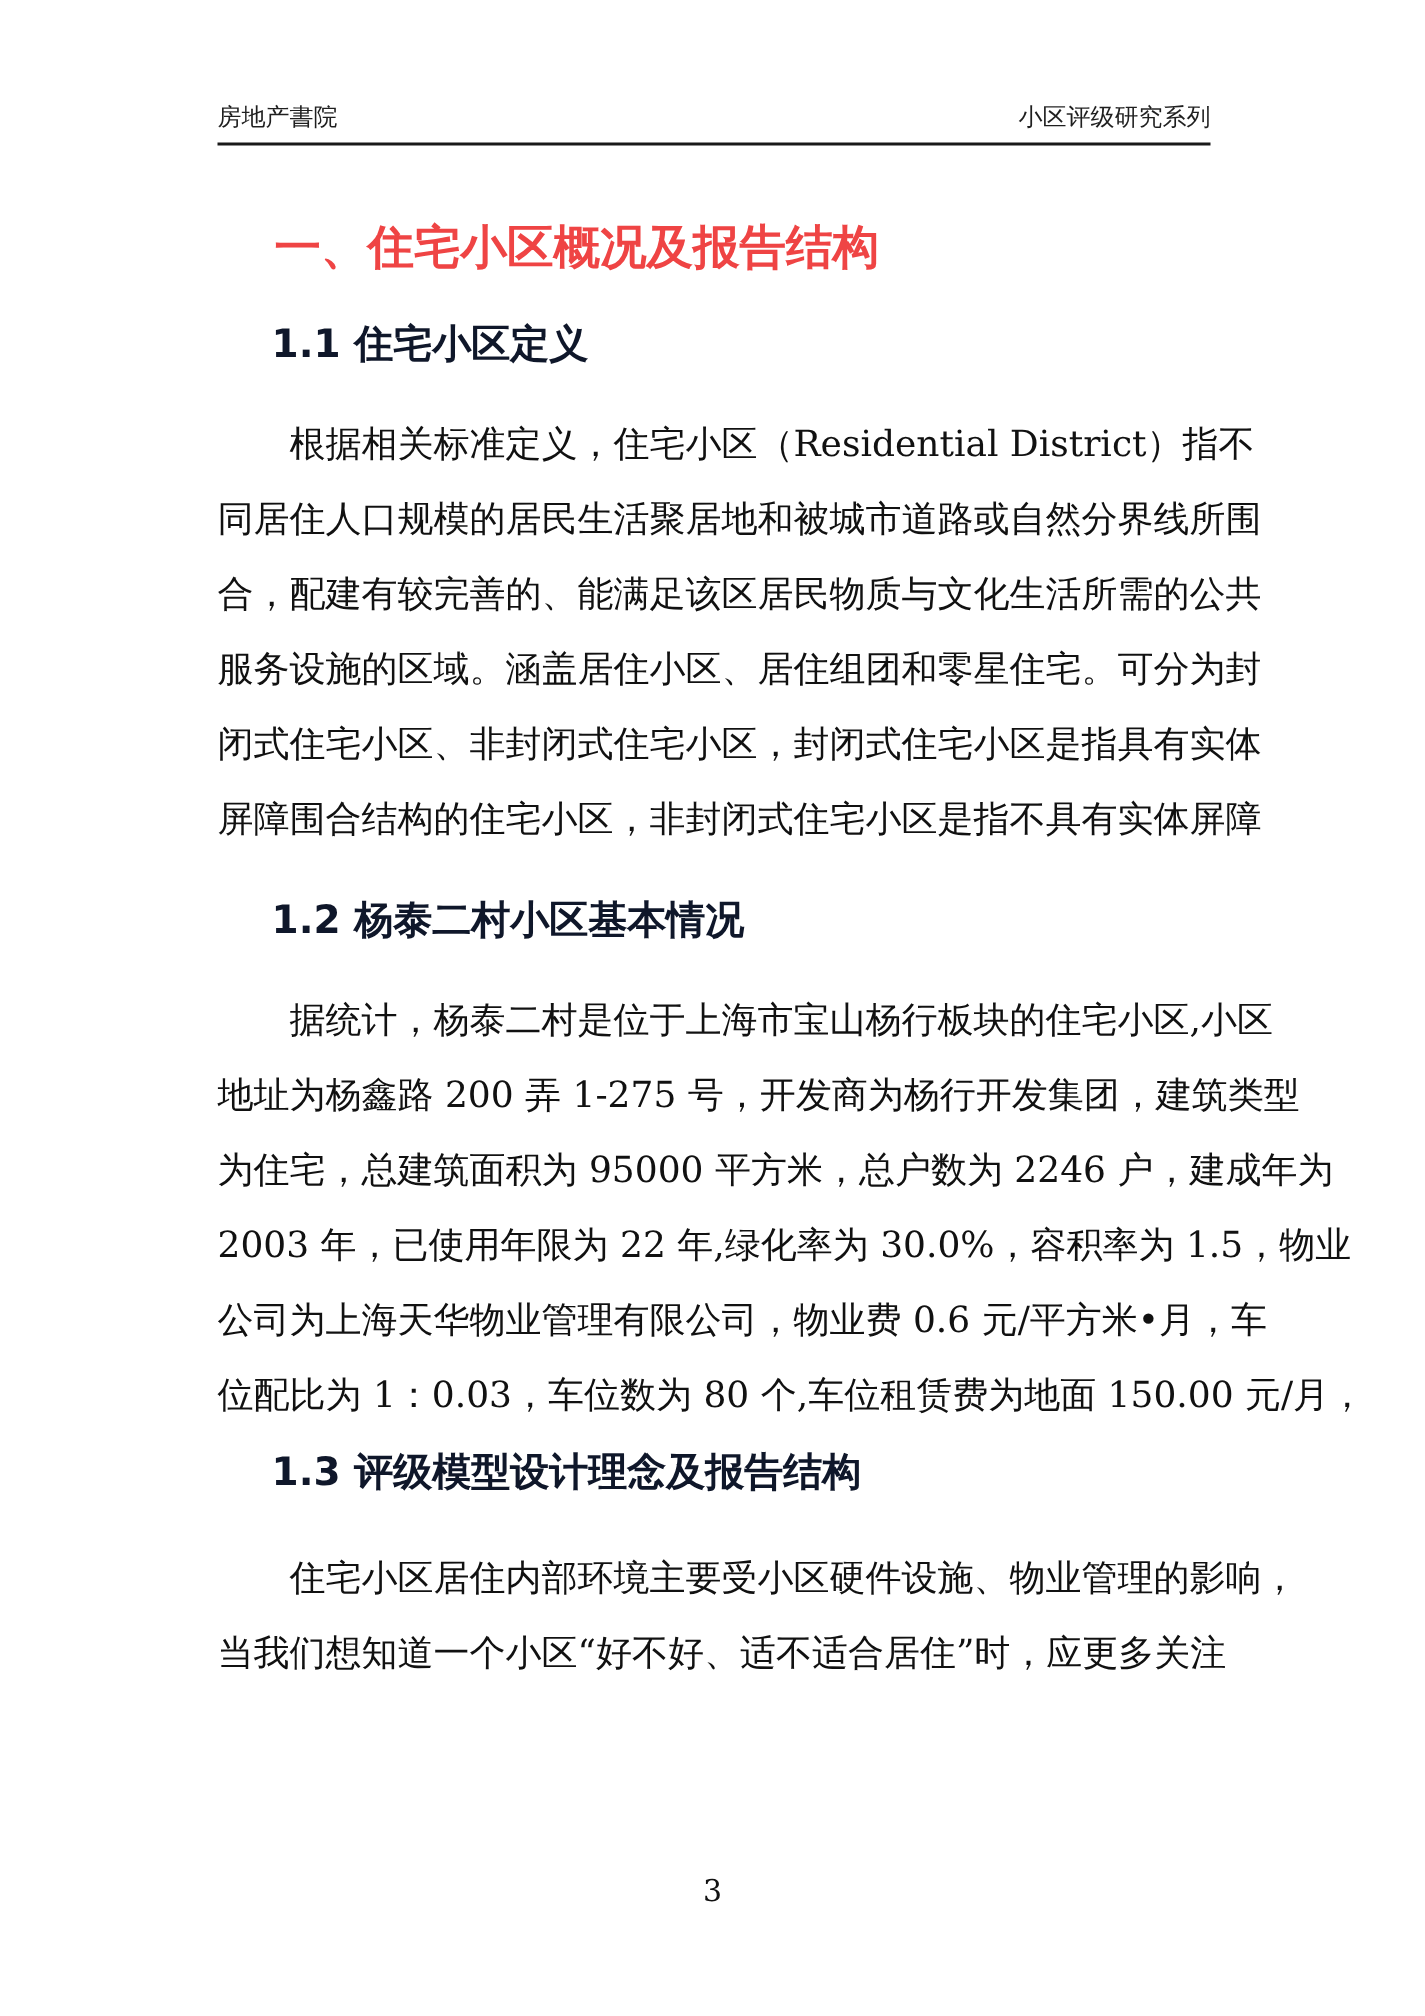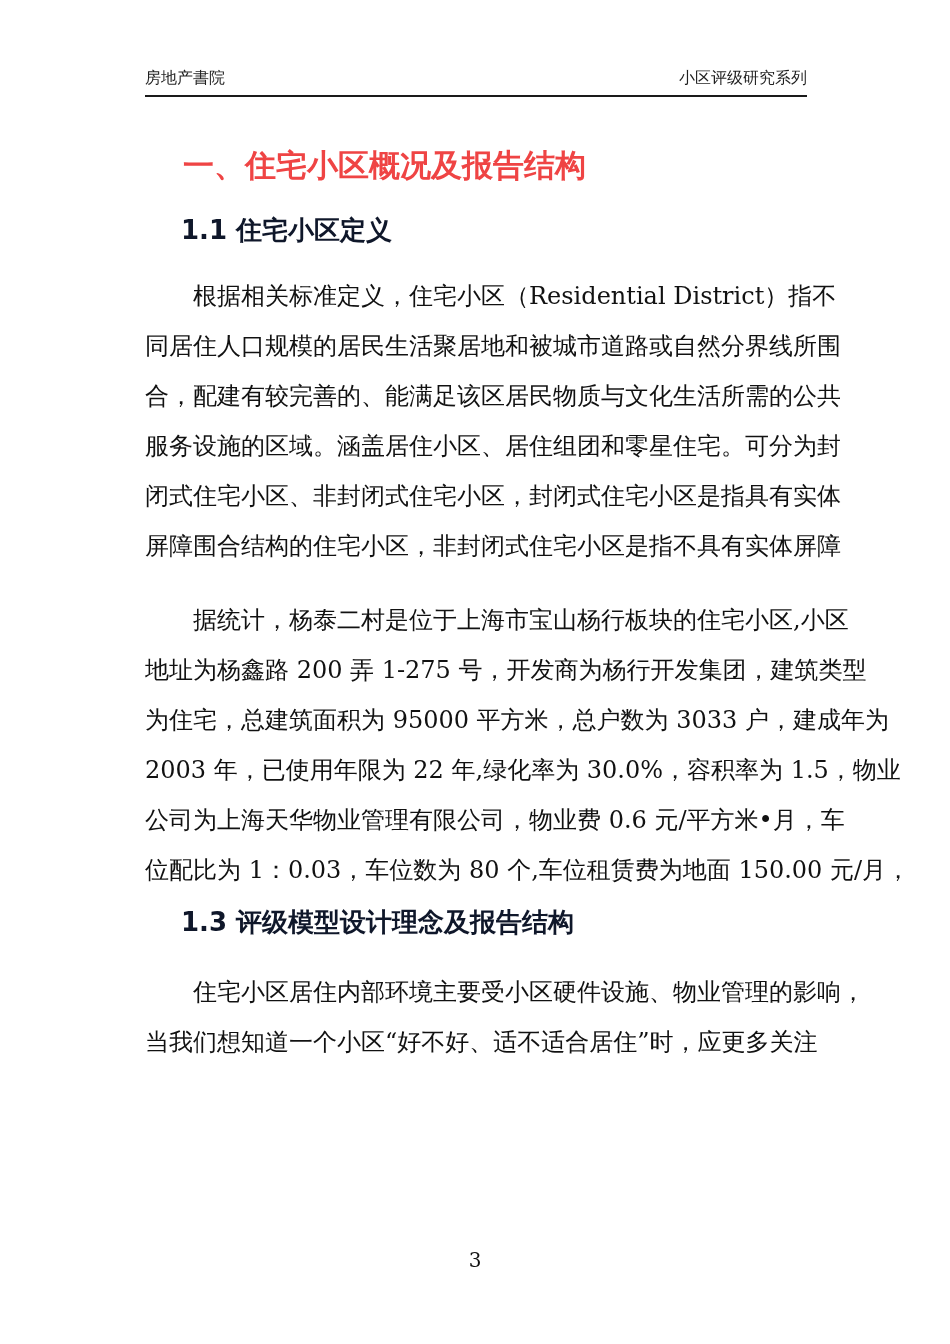--- a/index.html
+++ b/index.html
@@ -90,24 +90,25 @@
       <div class="line first">根据相关标准定义，住宅小区（Residential District）指不</div>
       <div class="line">同居住人口规模的居民生活聚居地和被城市道路或自然分界线所围</div>
       <div class="line">合，配建有较完善的、能满足该区居民物质与文化生活所需的公共</div>
       <div class="line">服务设施的区域。涵盖居住小区、居住组团和零星住宅。可分为封</div>
       <div class="line">闭式住宅小区、非封闭式住宅小区，封闭式住宅小区是指具有实体</div>
       <div class="line">屏障围合结构的住宅小区，非封闭式住宅小区是指不具有实体屏障</div>
     </div>
   </section>
 
   <section>
+    <h2 class="section-heading s2">1.2 杨泰二村小区基本情况</h2>
     <div class="para p2">
       <div class="line first">据统计，杨泰二村是位于上海市宝山杨行板块的住宅小区,小区</div>
       <div class="line">地址为杨鑫路 200 弄 1-275 号，开发商为杨行开发集团，建筑类型</div>
-      <div class="line">为住宅，总建筑面积为 95000 平方米，总户数为 3033 户，建成年为</div>
+      <div class="line">为住宅，总建筑面积为 95000 平方米，总户数为 2246 户，建成年为</div>
       <div class="line">2003 年，已使用年限为 22 年,绿化率为 30.0%，容积率为 1.5，物业</div>
       <div class="line">公司为上海天华物业管理有限公司，物业费 0.6 元/平方米•月，车</div>
       <div class="line">位配比为 1：0.03，车位数为 80 个,车位租赁费为地面 150.00 元/月，</div>
     </div>
   </section>
 
   <section>
     <h2 class="section-heading s3">1.3 评级模型设计理念及报告结构</h2>
     <div class="para p3">
       <div class="line first">住宅小区居住内部环境主要受小区硬件设施、物业管理的影响，</div>

